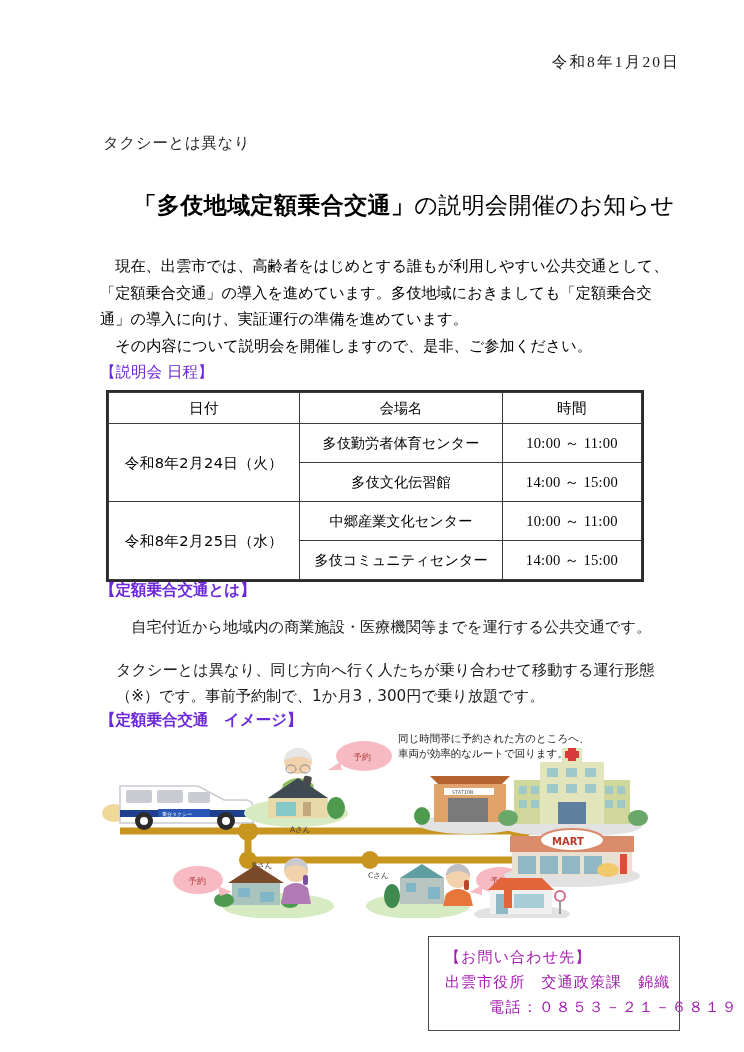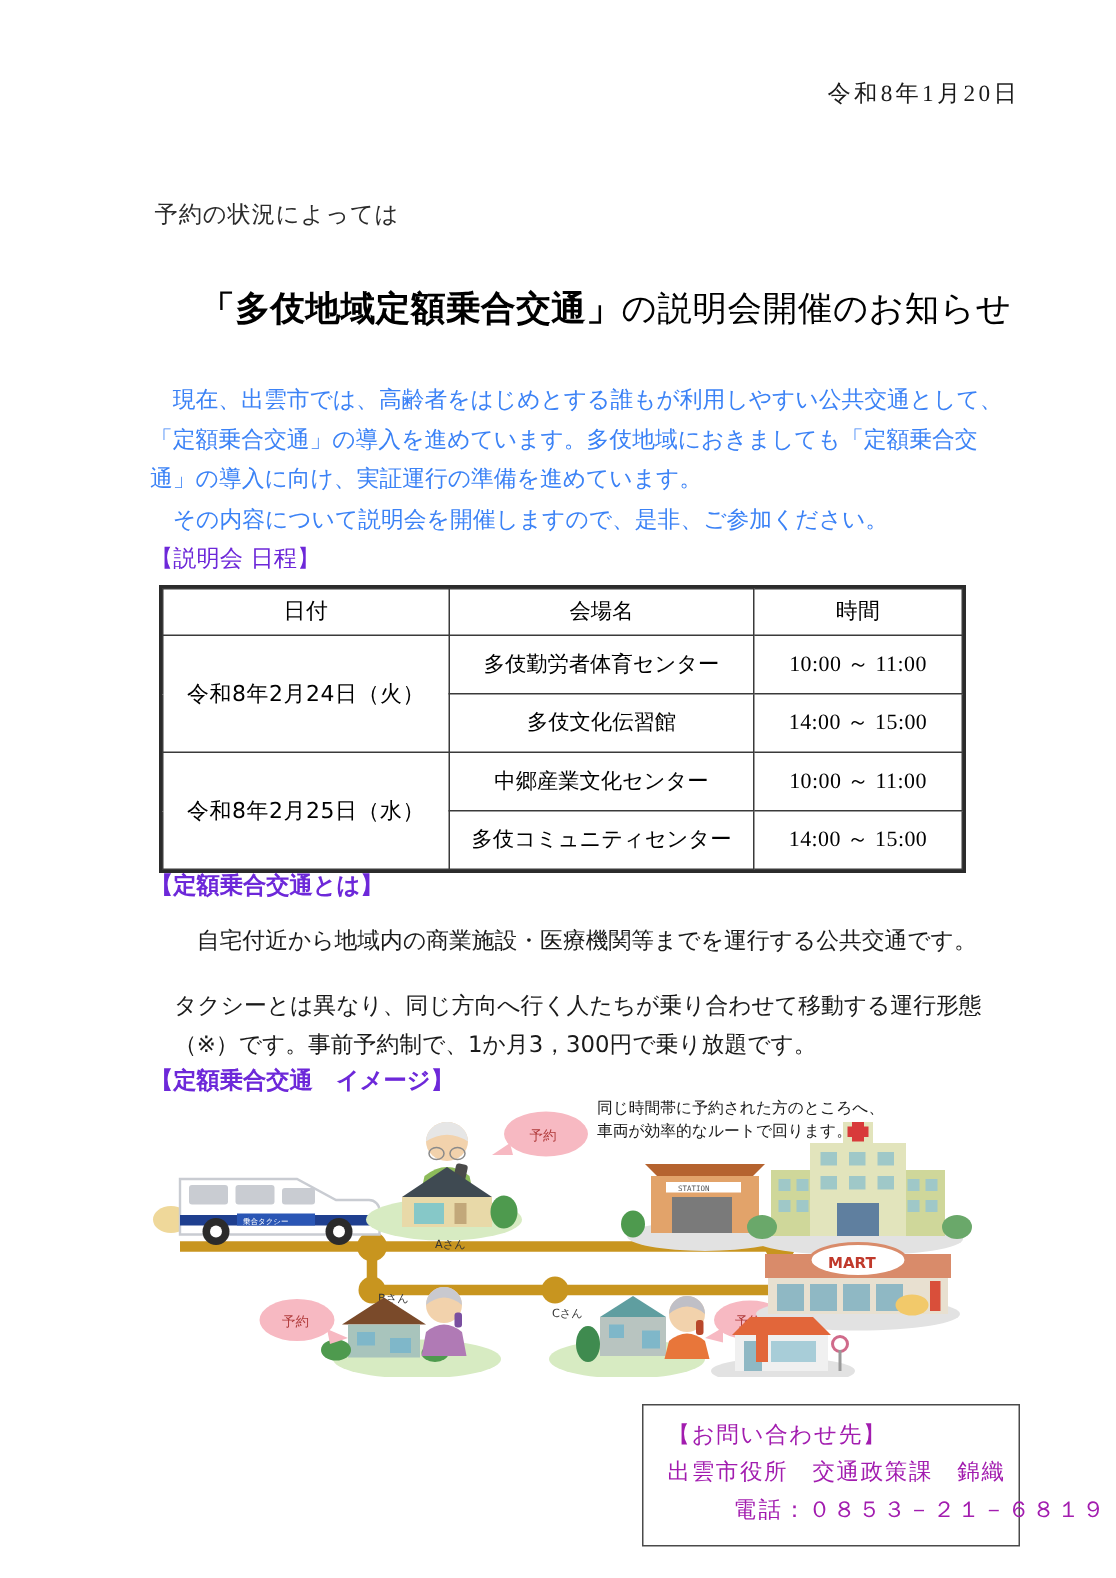--- a/index.html
+++ b/index.html
@@ -64,21 +64,21 @@
 
   
   .body-block {
     position: absolute;
     top: 253px;
     left: 100px;
     width: 572px;
     font-family: "DejaVu Sans", "Liberation Sans", sans-serif;
     font-size: 15.2px;
     line-height: 26.5px;
-    color: #3b82f6;
+    color: #000000;
   }
   .body-block p {
     margin: 0;
     text-indent: 1em;
   }
 
   
   .sec-head {
     position: absolute;
     font-family: "DejaVu Sans", "Liberation Sans", sans-serif;
@@ -180,21 +180,21 @@
   .contact div { white-space: nowrap; }
   .contact .tel { letter-spacing: 1.6px; margin-left: 44px; }
 </style>
 </head>
 <body>
 
 <div class="page">
 
   <div class="date-line">令和8年1月20日</div>
 
-  <div class="salutation">予約の状況によっては</div>
+  <div class="salutation">タクシーとは異なり</div>
 
   <div class="title">
     <span class="bold">「多伎地域定額乗合交通」</span><span>の説明会開催のお知らせ</span>
   </div>
 
   <div class="body-block">
     <p>現在、出雲市では、高齢者をはじめとする誰もが利用しやすい公共交通として、「定額乗合交通」の導入を進めています。多伎地域におきましても「定額乗合交通」の導入に向け、実証運行の準備を進めています。</p>
     <p>その内容について説明会を開催しますので、是非、ご参加ください。</p>
   </div>
 

